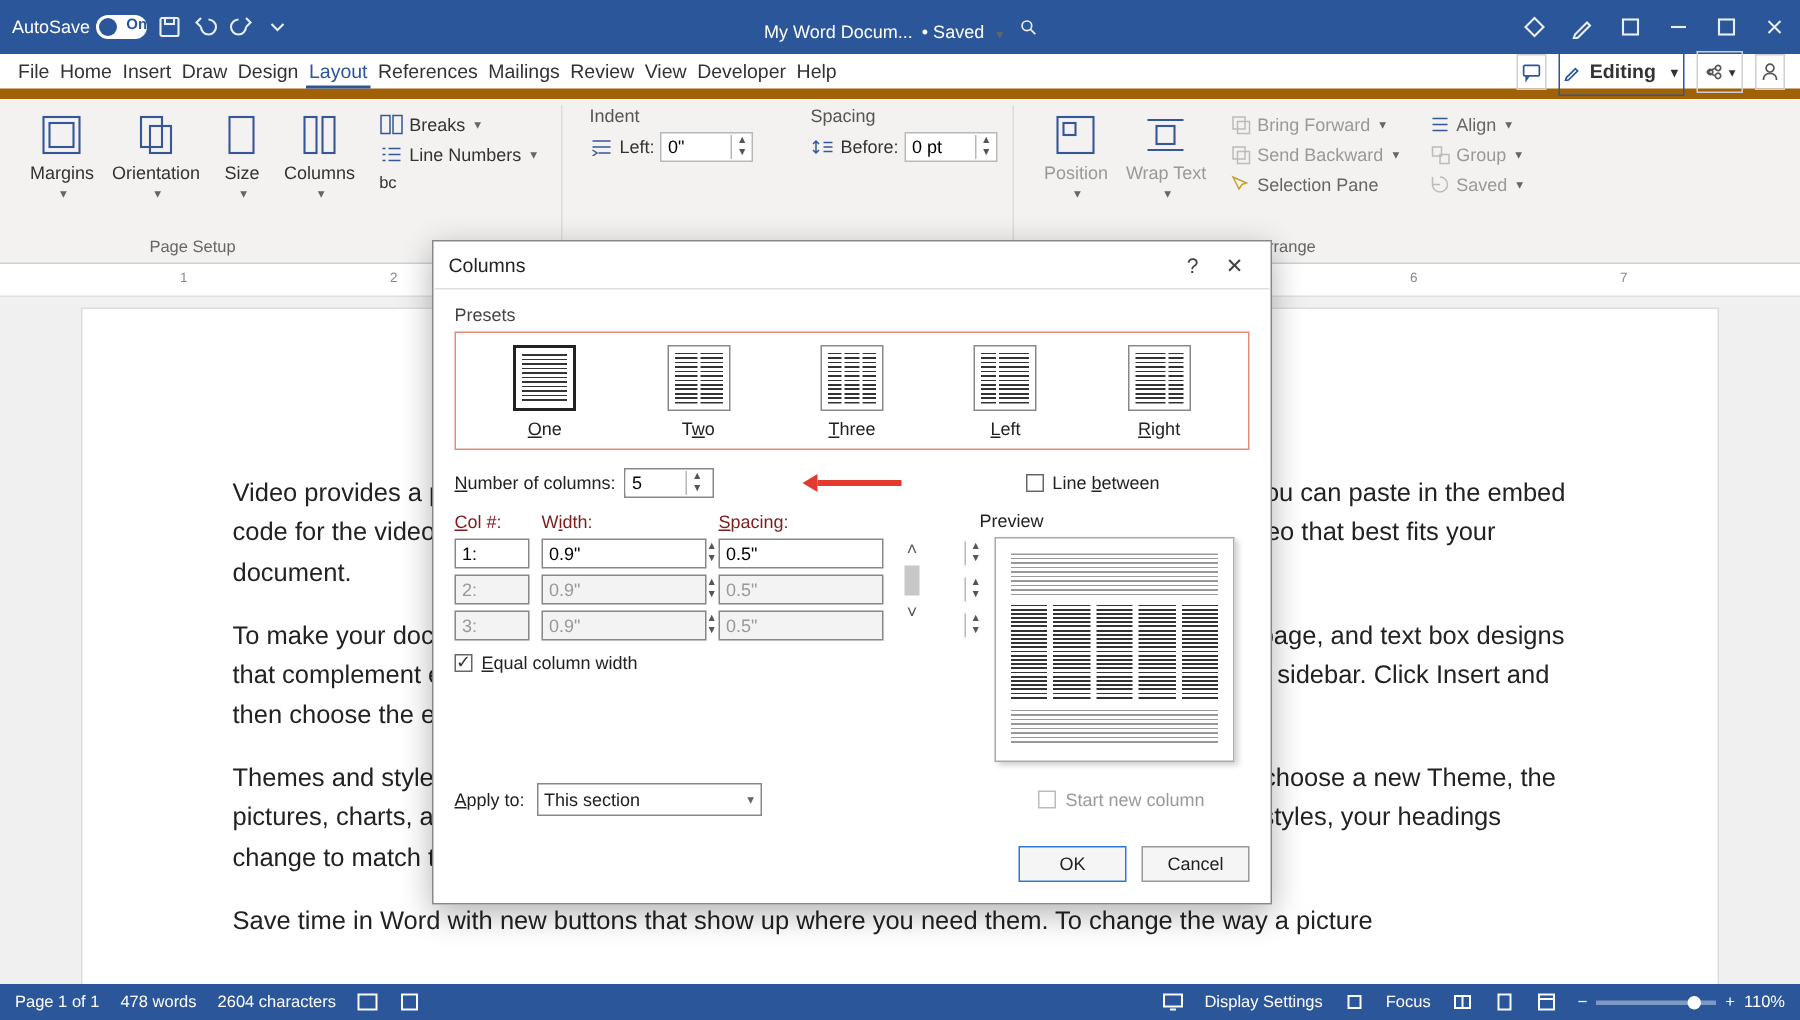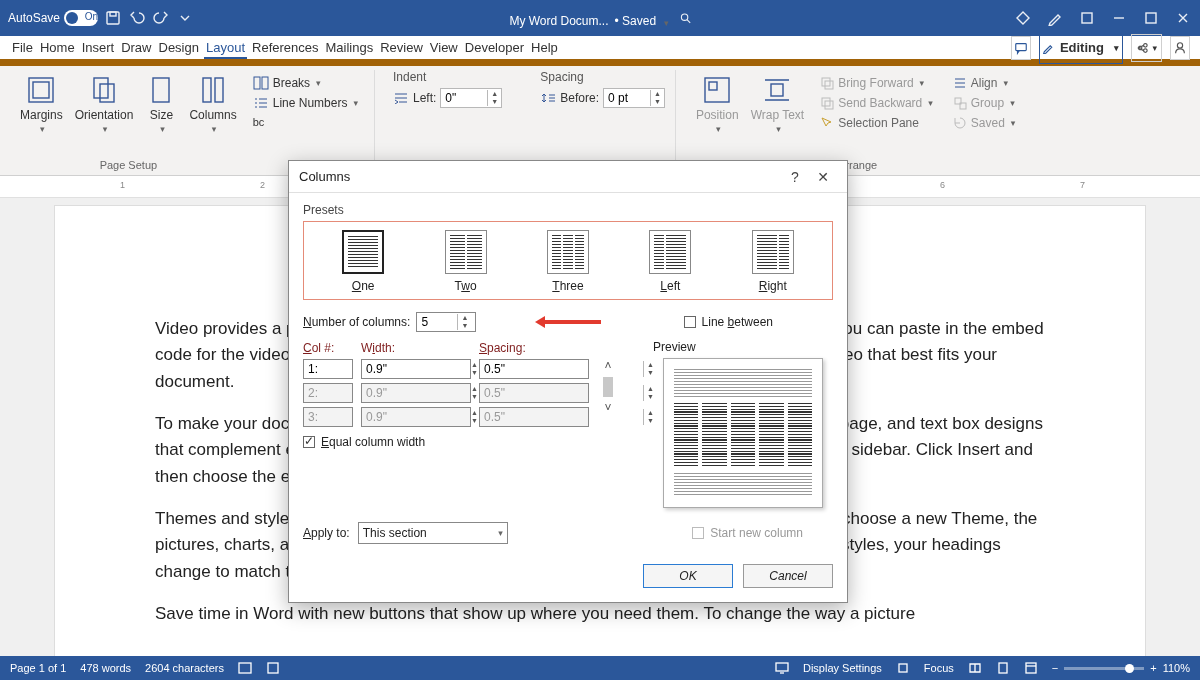--- a/index.html
+++ b/index.html
@@ -6,21 +6,21 @@
   body { font-family: "Segoe UI", Tahoma, sans-serif; font-size: 13px; color: #222; background: #fff; width: 1200px; height: 680px; overflow: hidden; position: relative; }
   
   
   .titlebar { background: #2B579A; color: #fff; height: 36px; display: flex; align-items: center; padding: 0 8px; font-size: 12px; }
   .titlebar .left { display: flex; align-items: center; gap: 6px; }
   .titlebar .mid { flex: 1; text-align: center; display: flex; align-items: flex-end; justify-content: center; gap: 6px; }
   .titlebar .right { display: flex; align-items: center; gap: 14px; }
   .autosave { display: flex; align-items: center; gap: 4px; }
   .toggle { width: 34px; height: 16px; border-radius: 8px; background: #fff; position: relative; }
   .toggle::after { content:""; position:absolute; left:2px; top:2px; width:12px; height:12px; border-radius:50%; background:#2B579A; }
-  .toggle-text { position:absolute; right:0; top:1px; font-size:10px; color:#2B579A; }
+  .toggle-text { position:absolute; right:0; top:1px; font-size:10px; color:#2B579A;font-weight:bold; }
   .tb-icon { width: 18px; height: 18px; display: inline-flex; align-items: center; justify-content: center; opacity: .9; }
   .tb-icon svg { width: 16px; height: 16px; fill: none; stroke: #fff; stroke-width: 1.4; }
   .search-oval { width: 24px; height: 20px; }
   
   
   .ribtabs { background: #fff; border-bottom: 7px solid #a16207; height: 30px; display: flex; align-items: center; padding: 0 10px; gap: 3px; font-size: 13px; justify-content: flex-end; }
   .ribtabs span { cursor: pointer; padding: 4px 2px; color:#333;}
   .ribtabs .active { color:#2B579A; border-bottom: 2px solid #2B579A; padding-bottom:2px;}
   .ribtabs .right { margin-left: auto; display: flex; gap: 8px; align-items:center;}
   .editbtn { border:1px solid #2B579A; color:#2B579A; padding:2px 8px; display:flex; align-items:center; gap:4px; font-weight:600;}
@@ -108,21 +108,21 @@
   .pvcols { flex:1; display:flex; gap:4px;}
   .pvcols .cc { flex:1; background:repeating-linear-gradient(#333,#333 1.2px,#fff 1.2px,#fff 2.8px);}
   .pvftr { height:24px; background:repeating-linear-gradient(#999,#999 1px,#fff 1px,#fff 3px); margin-top:6px;}
   
   .applyrow { display:flex; align-items:center; gap:8px; margin-top:14px;}
   .combo { display:inline-flex; border:1px solid #888; background:#fff; height:22px; align-items:center; padding:0 4px; width:150px; justify-content:space-between;}
   .startcol { display:flex; align-items:center; gap:6px; color:#999; margin-left:auto; margin-right:30px;}
   .startcol .chk { border-color:#bbb;}
   
   .btnrow { display:flex; justify-content:flex-end; gap:10px; margin-top:20px;}
-  .dlgbtn { width:90px; height:24px; border:1px solid #999; background:#f5f5f5; display:flex; align-items:center; justify-content:center; font-size:12px; cursor:pointer;font-style:italic;}
+  .dlgbtn { width:72px; height:24px; border:1px solid #999; background:#f5f5f5; display:flex; align-items:center; justify-content:center; font-size:12px; cursor:pointer;}
   .dlgbtn.primary { border:1.5px solid #2B7CD3; }
 </style>
 </head>
 <body>
 
 <div class="titlebar">
   <div class="left">
     <div class="autosave">
       <span>AutoSave</span>
       <span class="toggle">

